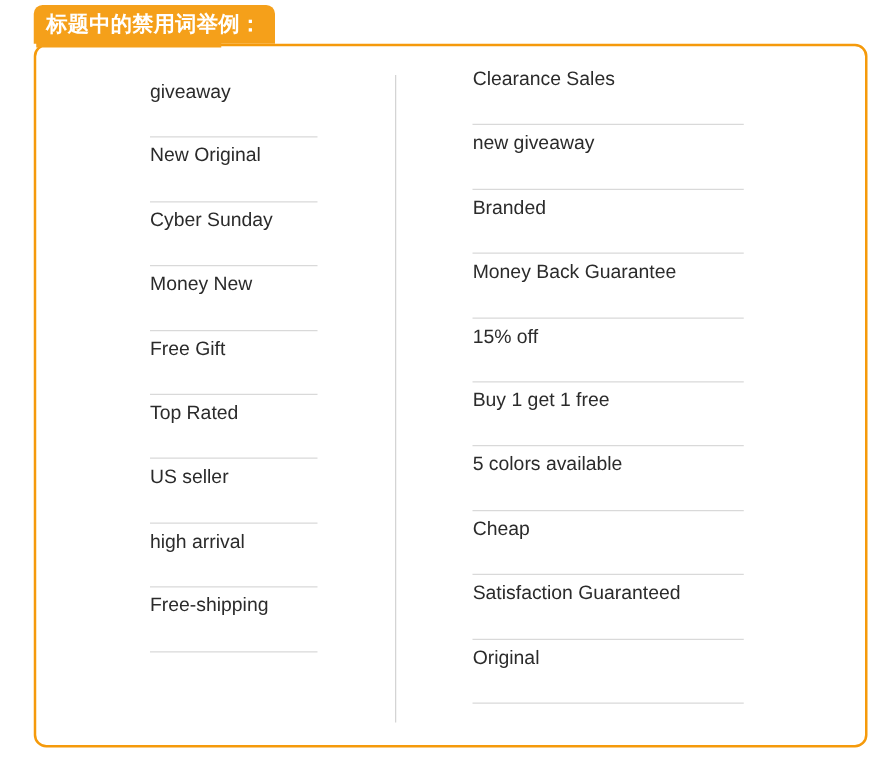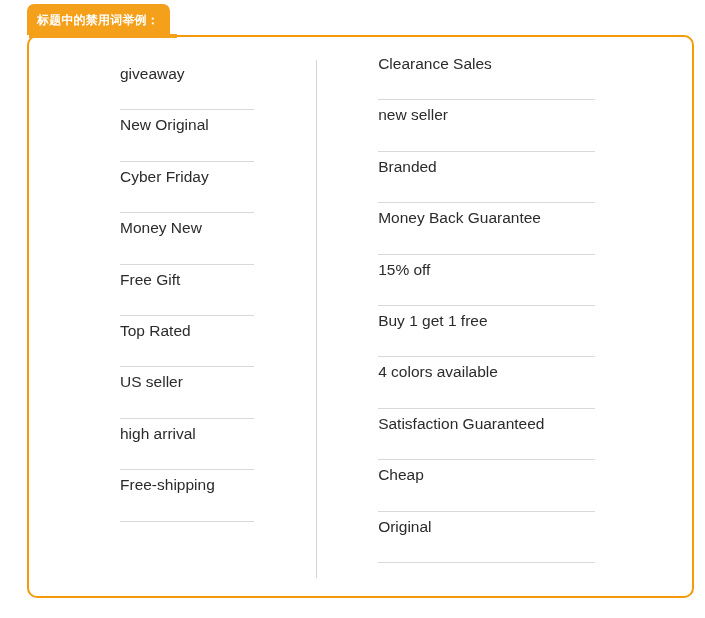--- a/index.html
+++ b/index.html
@@ -30,21 +30,21 @@
     padding: 0 11px 0 10px;
     display: flex;
     align-items: center;
     background: #f5a01a;
     border-top-left-radius: 7px;
     border-top-right-radius: 7px;
     z-index: 3;
   }
   .tab-label {
     color: #ffffff;
-    font-size: 12px;
+    font-size: 17px;
     font-weight: bold;
     letter-spacing: 0.2px;
     line-height: 1;
     white-space: nowrap;
   }
 
   
   .panel {
     position: absolute;
     left: 27px;
@@ -139,21 +139,21 @@
   <div class="columns">
 
     <div class="col col-left">
       <div class="word-row">
         <span class="word-text">giveaway</span>
       </div>
       <div class="word-row">
         <span class="word-text">New Original</span>
       </div>
       <div class="word-row">
-        <span class="word-text">Cyber Friday</span>
+        <span class="word-text">Cyber Sunday</span>
       </div>
       <div class="word-row">
         <span class="word-text">Money New</span>
       </div>
       <div class="word-row">
         <span class="word-text">Free Gift</span>
       </div>
       <div class="word-row">
         <span class="word-text">Top Rated</span>
       </div>
@@ -168,42 +168,42 @@
       </div>
     </div>
 
     <div class="v-divider"></div>
 
     <div class="col col-right">
       <div class="word-row">
         <span class="word-text">Clearance Sales</span>
       </div>
       <div class="word-row">
-        <span class="word-text">new seller</span>
+        <span class="word-text">new giveaway</span>
       </div>
       <div class="word-row">
         <span class="word-text">Branded</span>
       </div>
       <div class="word-row">
         <span class="word-text">Money Back Guarantee</span>
       </div>
       <div class="word-row">
         <span class="word-text">15% off</span>
       </div>
       <div class="word-row">
         <span class="word-text">Buy 1 get 1 free</span>
       </div>
       <div class="word-row">
-        <span class="word-text">4 colors available</span>
+        <span class="word-text">5 colors available</span>
+      </div>
+      <div class="word-row">
+        <span class="word-text">Cheap</span>
       </div>
       <div class="word-row">
         <span class="word-text">Satisfaction Guaranteed</span>
-      </div>
-      <div class="word-row">
-        <span class="word-text">Cheap</span>
       </div>
       <div class="word-row">
         <span class="word-text">Original</span>
       </div>
     </div>
 
   </div>
 </div>
 
 </body></html>

